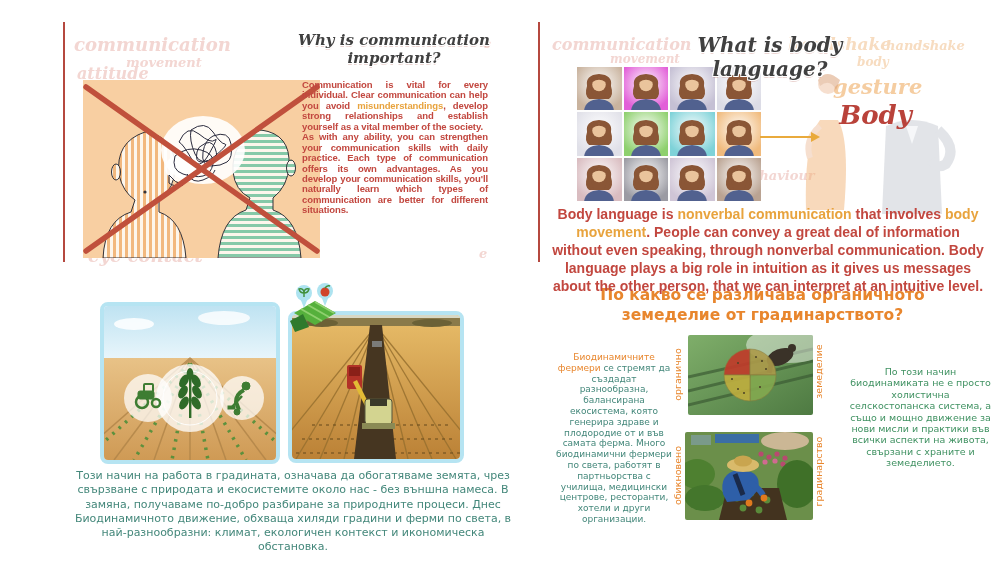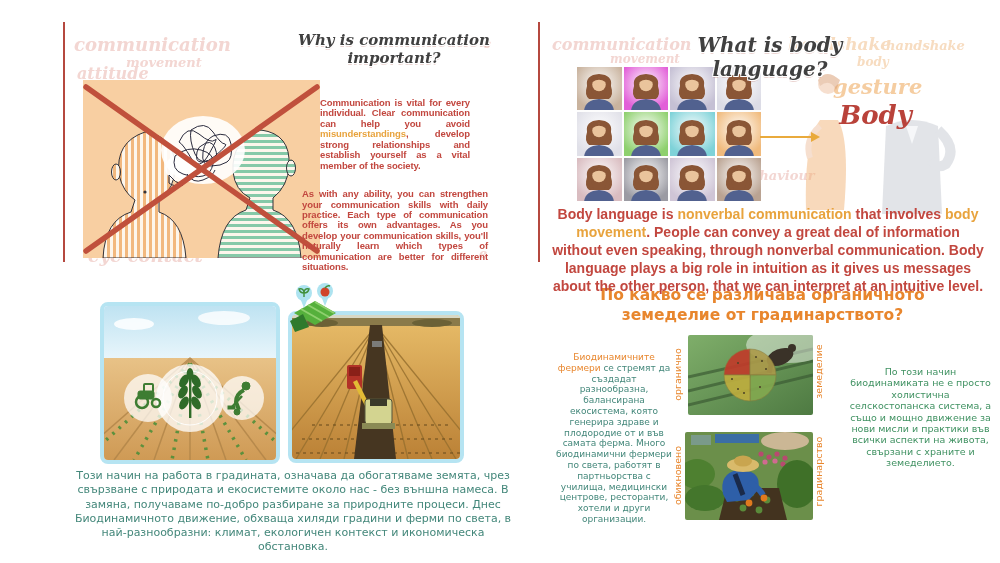--- a/index.html
+++ b/index.html
@@ -116,21 +116,21 @@
         </g>
       </g>
 
       <g stroke="#c0503c" stroke-width="5.5" stroke-linecap="round">
         <line x1="3" y1="7" x2="234" y2="171"></line>
         <line x1="234" y1="7" x2="3" y2="171"></line>
       </g>
     </svg>
 
     <div class="redbody" style="left:302px;top:80px;width:186px;font-size:9.5px;line-height:1.1;text-align:justify;letter-spacing:-0.1px;">
-      <p style="margin:18px;"><span>Communication is vital for every individual. Clear communication can help you avoid </span><span class="hl">misunderstandings</span><span>, develop strong relationships and establish yourself as a vital member of the society.</span></p>
+      <p style="margin:0;"><span>Communication is vital for every individual. Clear communication can help you avoid </span><span class="hl">misunderstandings</span><span>, develop strong relationships and establish yourself as a vital member of the society.</span></p>
       <p style="margin:0;">As with any ability, you can strengthen your communication skills with daily practice. Each type of communication offers its own advantages. As you develop your communication skills, you'll naturally learn which types of communication are better for different situations.</p>
     </div>
   </section>
 
   <section class="abs" style="left:520px;top:0;width:480px;height:285px;">
     <div class="vbar" style="left:18px;"></div>
 
     <span class="bgword" style="left:32px;top:35px;font-size:16px;">communication</span>
     <span class="bgword" style="left:90px;top:52px;font-size:12px;">movement</span>
     <span class="bgword or" style="left:268px;top:34px;font-size:17px;">handshake</span>

